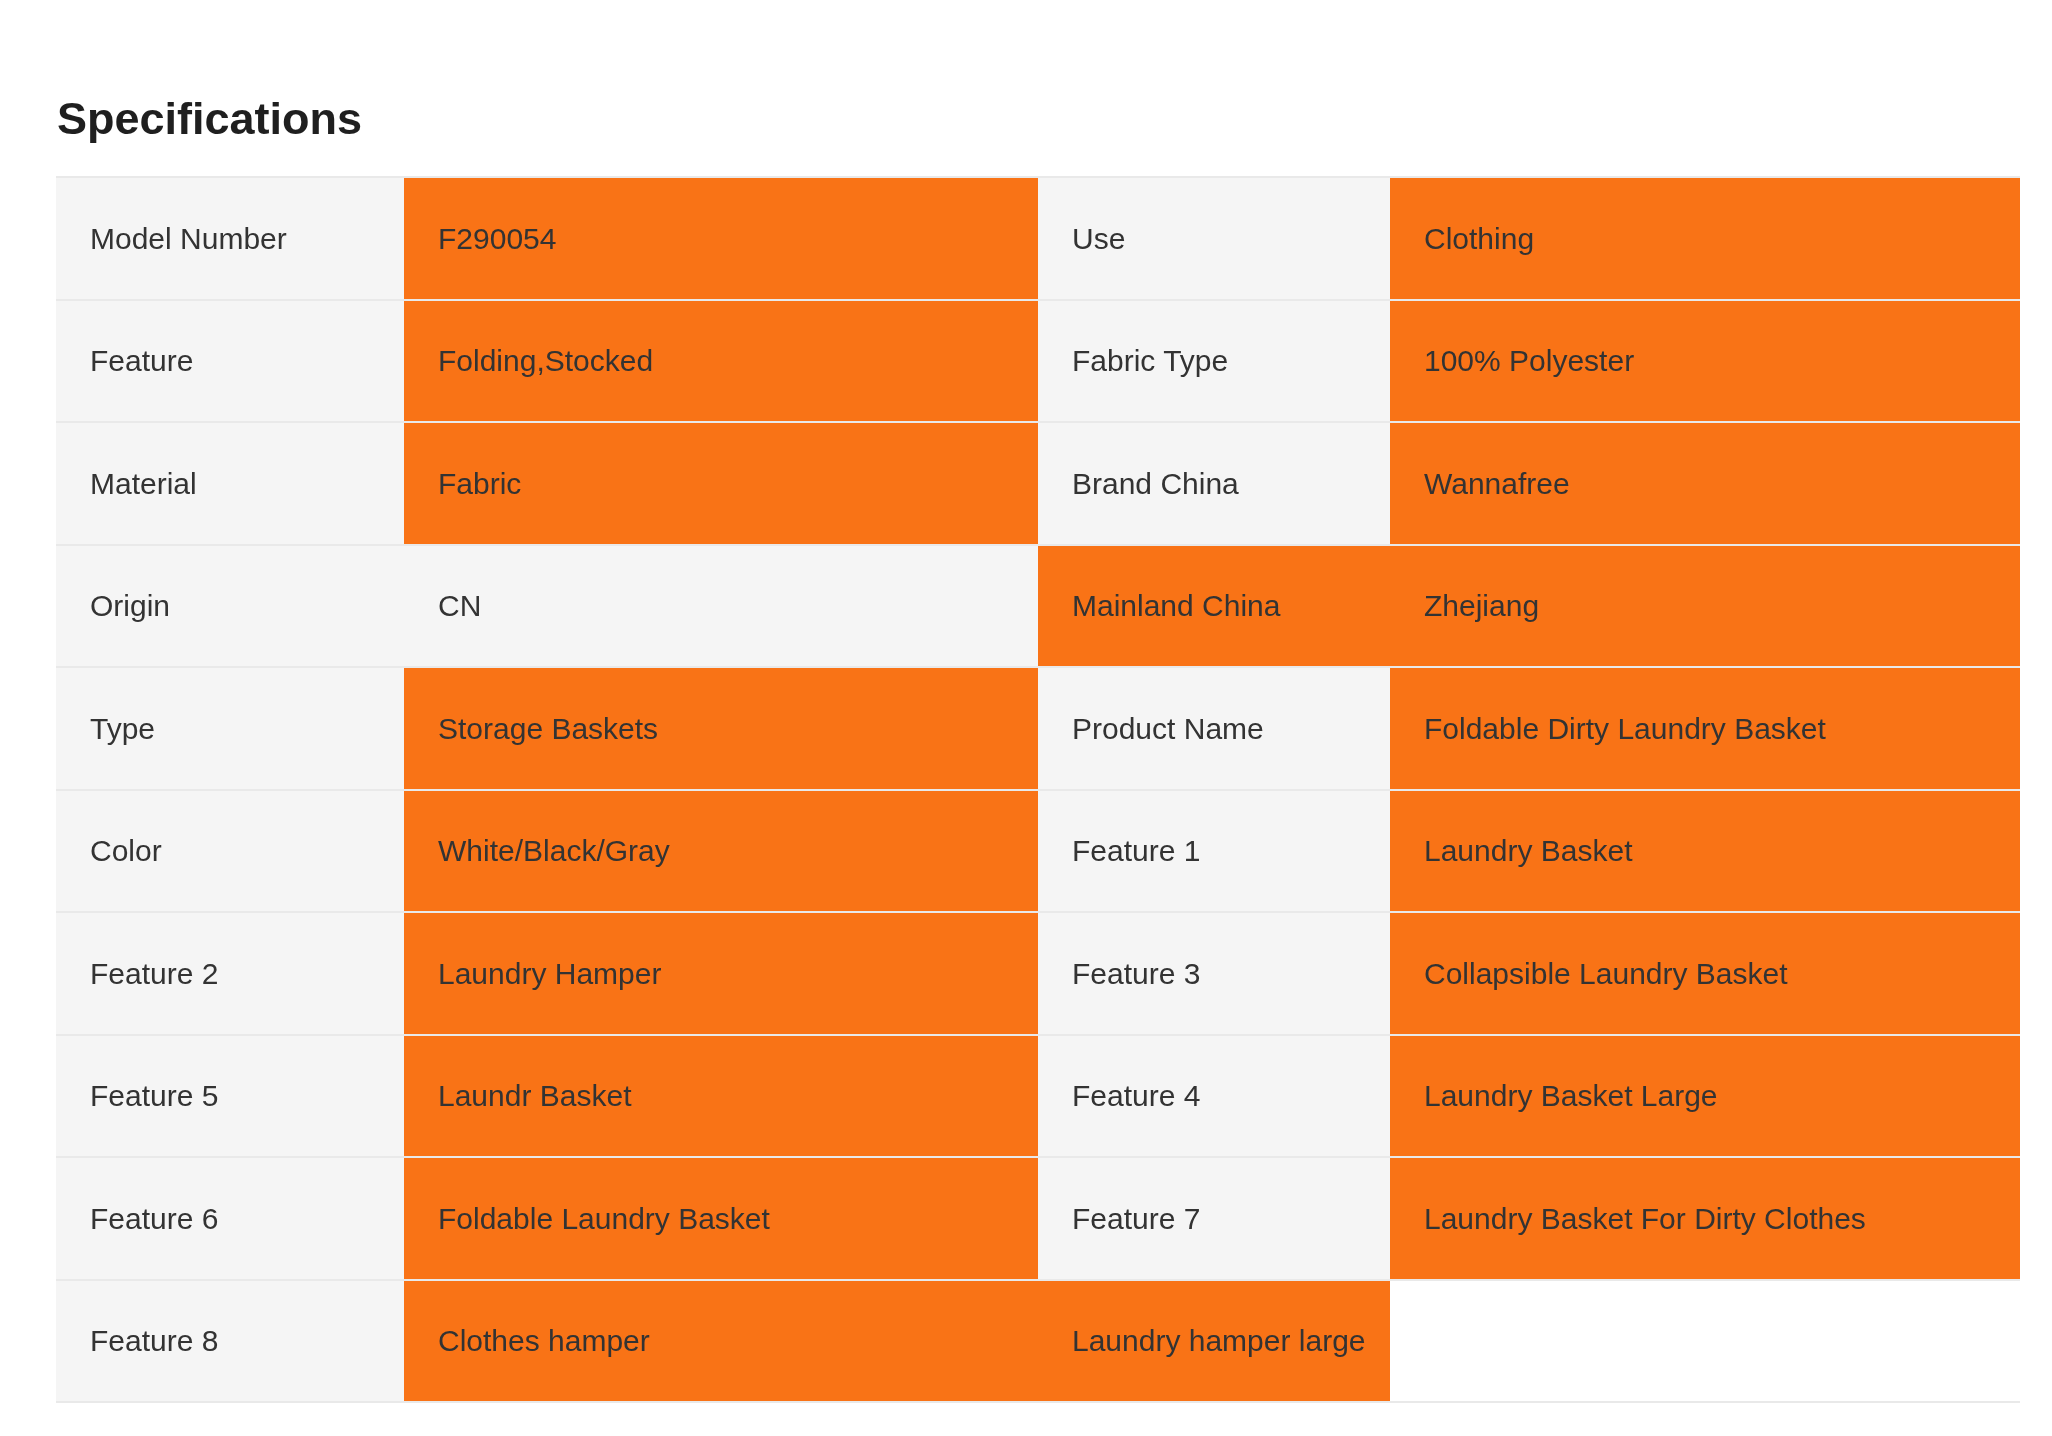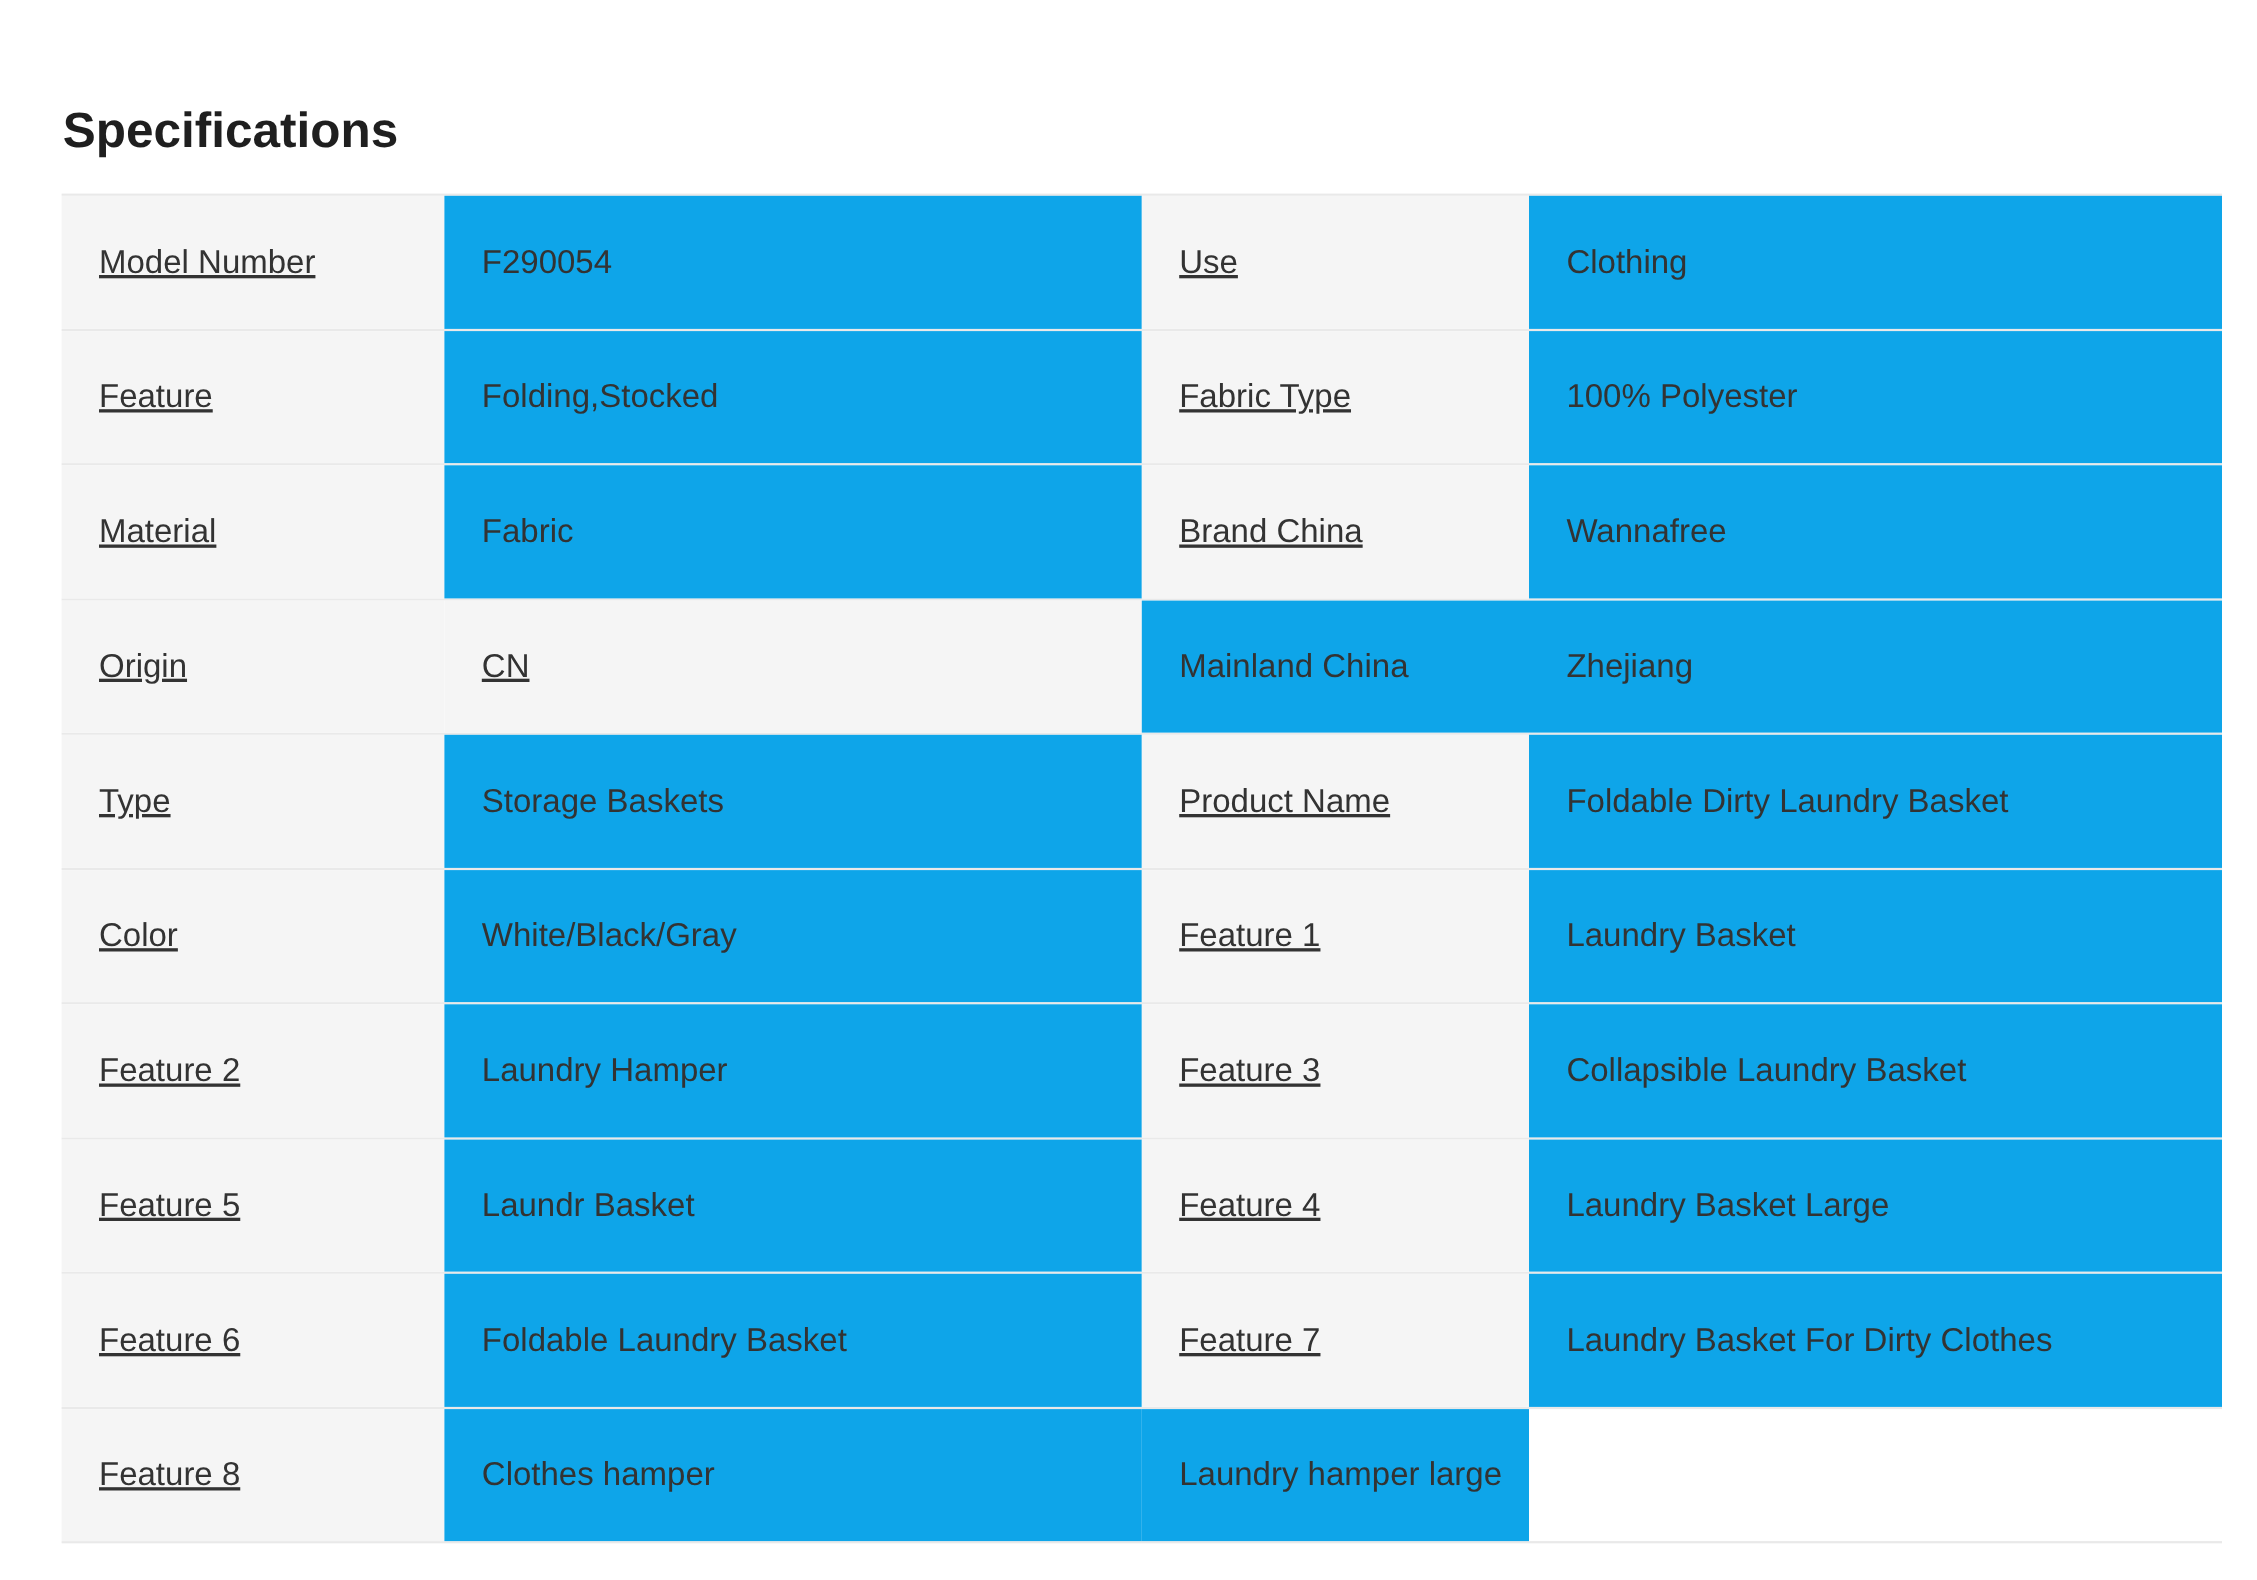--- a/index.html
+++ b/index.html
@@ -42,27 +42,26 @@
     border-bottom: 2px solid var(--row-border, #e9e9e9);
   }
   .cell {
     display: flex;
     align-items: center;
     padding-left: 34px;
     box-sizing: border-box;
     font-size: 30px;
     line-height: 1.3;
     color: var(--cell-text, #333333);
-    background: #0ea5e9;
+    background: #f97316;
     overflow: hidden;
     white-space: nowrap;
   }
   .cell.label {
     background: var(--label-cell-bg, #f5f5f5);
-    text-decoration: underline;
   }
 </style>
 </head>
 <body>
 
 <div class="page">
 
   <h2 class="heading">Specifications</h2>
 
   <div class="spec-table">

